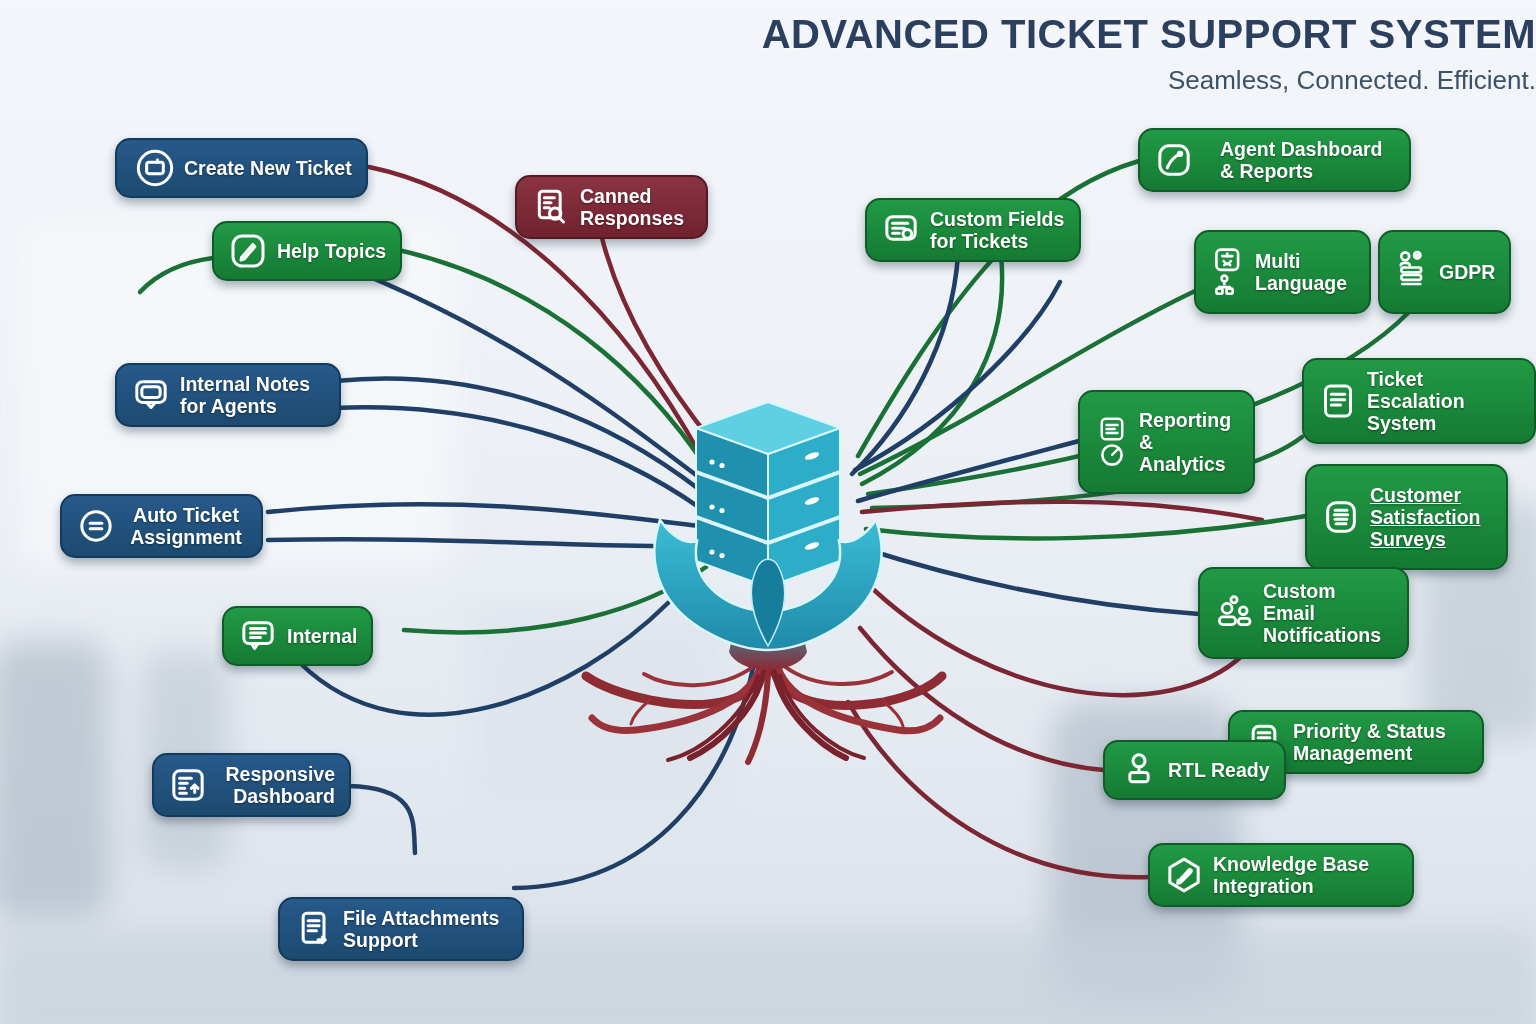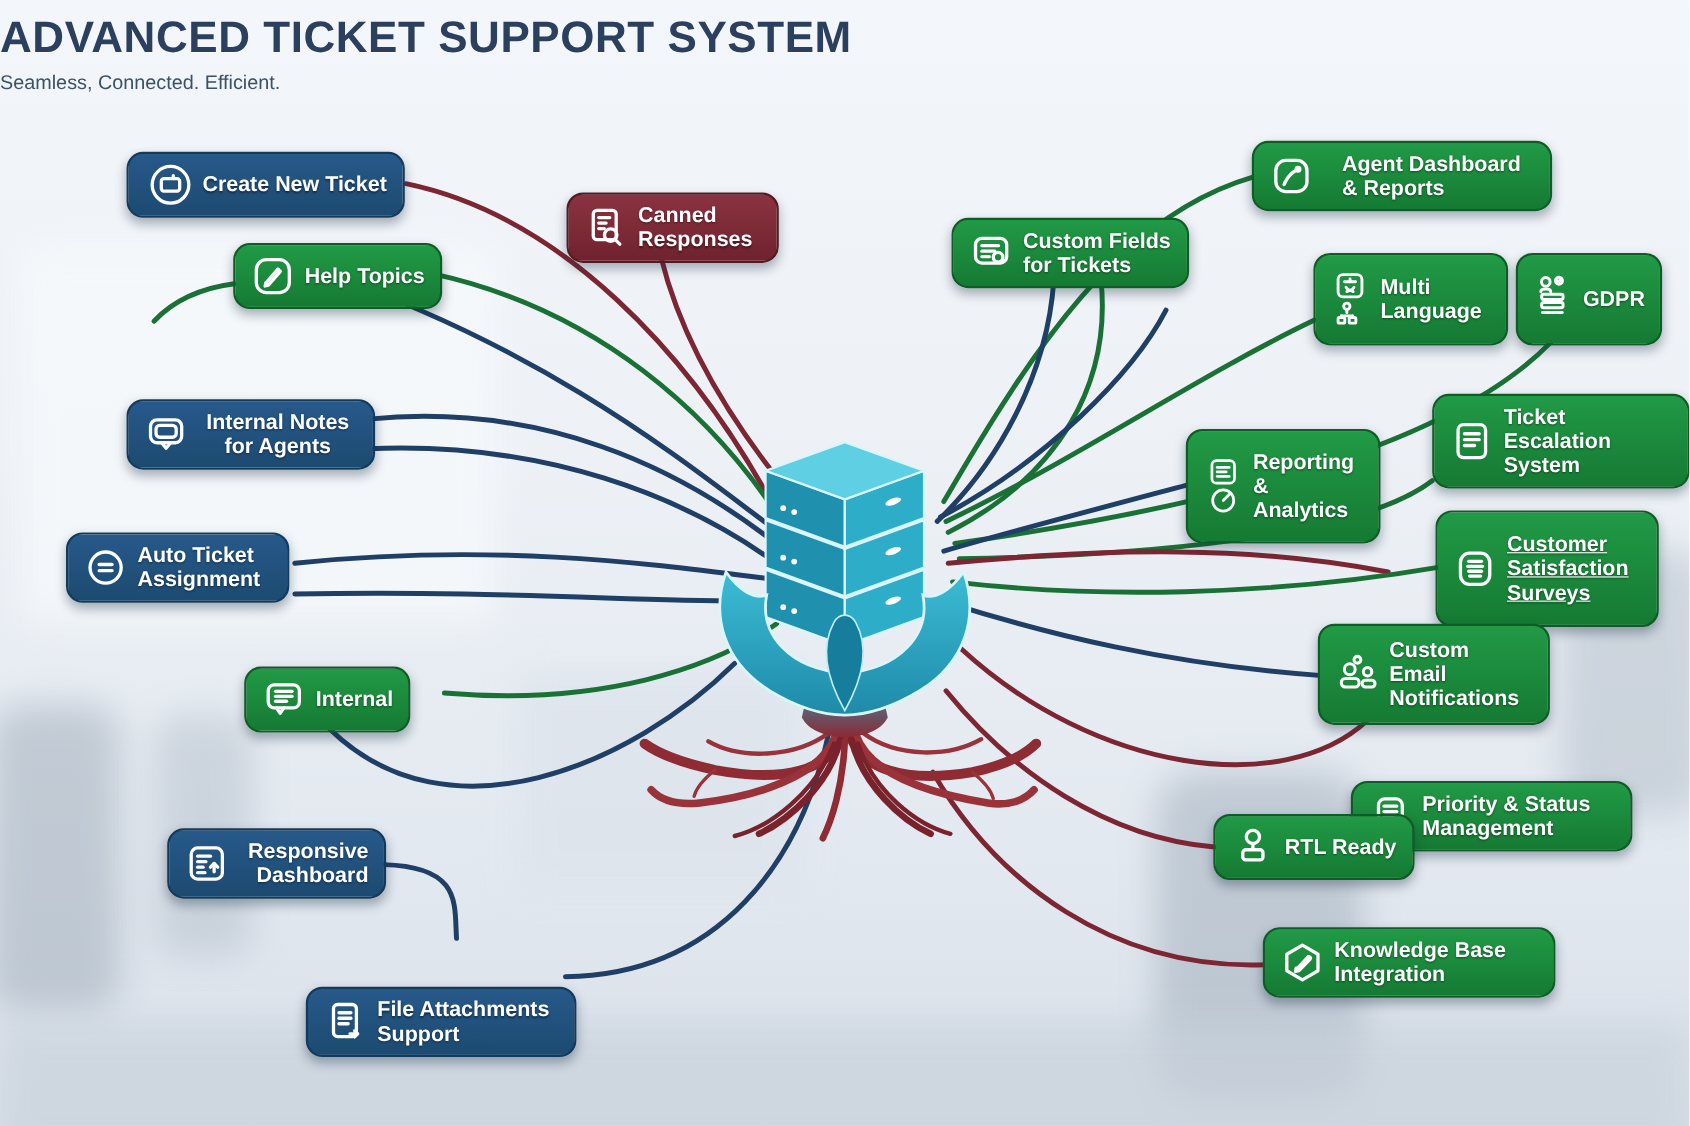--- a/index.html
+++ b/index.html
@@ -12,24 +12,24 @@
   .bz-panel{left:470px;top:610px;width:260px;height:200px;background:#dde4ec;opacity:.8;}
   .bz-chair1{left:-10px;top:640px;width:120px;height:280px;background:#97a4b2;opacity:.45;border-radius:30px;}
   .bz-chair2{left:140px;top:650px;width:90px;height:220px;background:#a8b4c0;opacity:.4;border-radius:24px;}
   .bz-chair3{left:1050px;top:700px;width:190px;height:300px;background:#8e9dac;opacity:.4;border-radius:40px;}
   .bz-chair4{left:1420px;top:500px;width:130px;height:240px;background:#aab6c2;opacity:.45;border-radius:30px;}
   .bz-desk{left:0px;top:930px;width:1536px;height:120px;background:#c9d2dc;opacity:.7;}
 
   .layer{position:absolute;left:0;top:0;z-index:1;}
   .center-art{z-index:2;}
 
-  .title-wrap{position:absolute;left:0;top:12px;width:100%;text-align:left;z-index:3;}
+  .title-wrap{position:absolute;left:0;top:12px;width:100%;text-align:right;z-index:3;}
   .title{font-size:40px;font-weight:bold;letter-spacing:.5px;color:var(--title-navy,#2b3f5e);
          text-shadow:0 1px 1px rgba(255,255,255,.7);}
-  .subtitle{font-size:18px;color:#3c5068;margin-top:8px;}
+  .subtitle{font-size:26px;color:#3c5068;margin-top:8px;}
 
   .node{position:absolute;display:flex;align-items:center;gap:9px;padding:8px 14px;
         border-radius:15px;color:#fff;font-weight:bold;font-size:19.5px;line-height:1.13;
         box-shadow:0 5px 10px rgba(20,40,60,.35);z-index:3;border:2px solid transparent;}
   .node .label{text-shadow:0 1px 2px rgba(0,0,0,.45);}
   .node[data-color="blue"]{background:linear-gradient(180deg,#27598a,var(--node-blue,#1c4a70));border-color:#123a5c;}
   .node[data-color="green"]{background:linear-gradient(180deg,#219a46,var(--node-green,#157a33));border-color:#0e5c26;}
   .node[data-color="red"]{background:linear-gradient(180deg,#8b3340,var(--node-red,#70222f));border-color:#541a23;}
   .icon{display:flex;align-items:center;justify-content:center;flex:0 0 auto;}
   .icon svg{width:40px;height:40px;}
@@ -180,24 +180,24 @@
   </div>
 
   <div class="node" style="left:115px;top:363px;" data-color="blue">
     <span class="icon">
         <svg viewBox="0 0 24 24">
           <rect x="3.5" y="4" width="17" height="12.5" rx="3.5"></rect>
           <rect x="6.5" y="7" width="11" height="6.5" rx="2"></rect>
           <path d="M9.5 16.5 l2.5 3 2.5 -3"></path>
         </svg>
       </span>
-    <span class="label" style="max-width:145px;text-align:center;">Internal Notes for Agents</span>
-  </div>
-
-  <div class="node" style="left:60px;top:484px;" data-color="blue">
+    <span class="label" style="max-width:145px;">Internal Notes for Agents</span>
+  </div>
+
+  <div class="node" style="left:60px;top:494px;text-align:center;" data-color="blue">
     <span class="icon">
         <svg viewBox="0 0 24 24">
           <rect x="3.5" y="3.5" width="17" height="17" rx="8.5"></rect>
           <path d="M8.5 10.3 h7"></path>
           <path d="M8.5 13.7 h7"></path>
         </svg>
       </span>
     <span class="label" style="max-width:122px;">Auto Ticket Assignment</span>
   </div>
 

